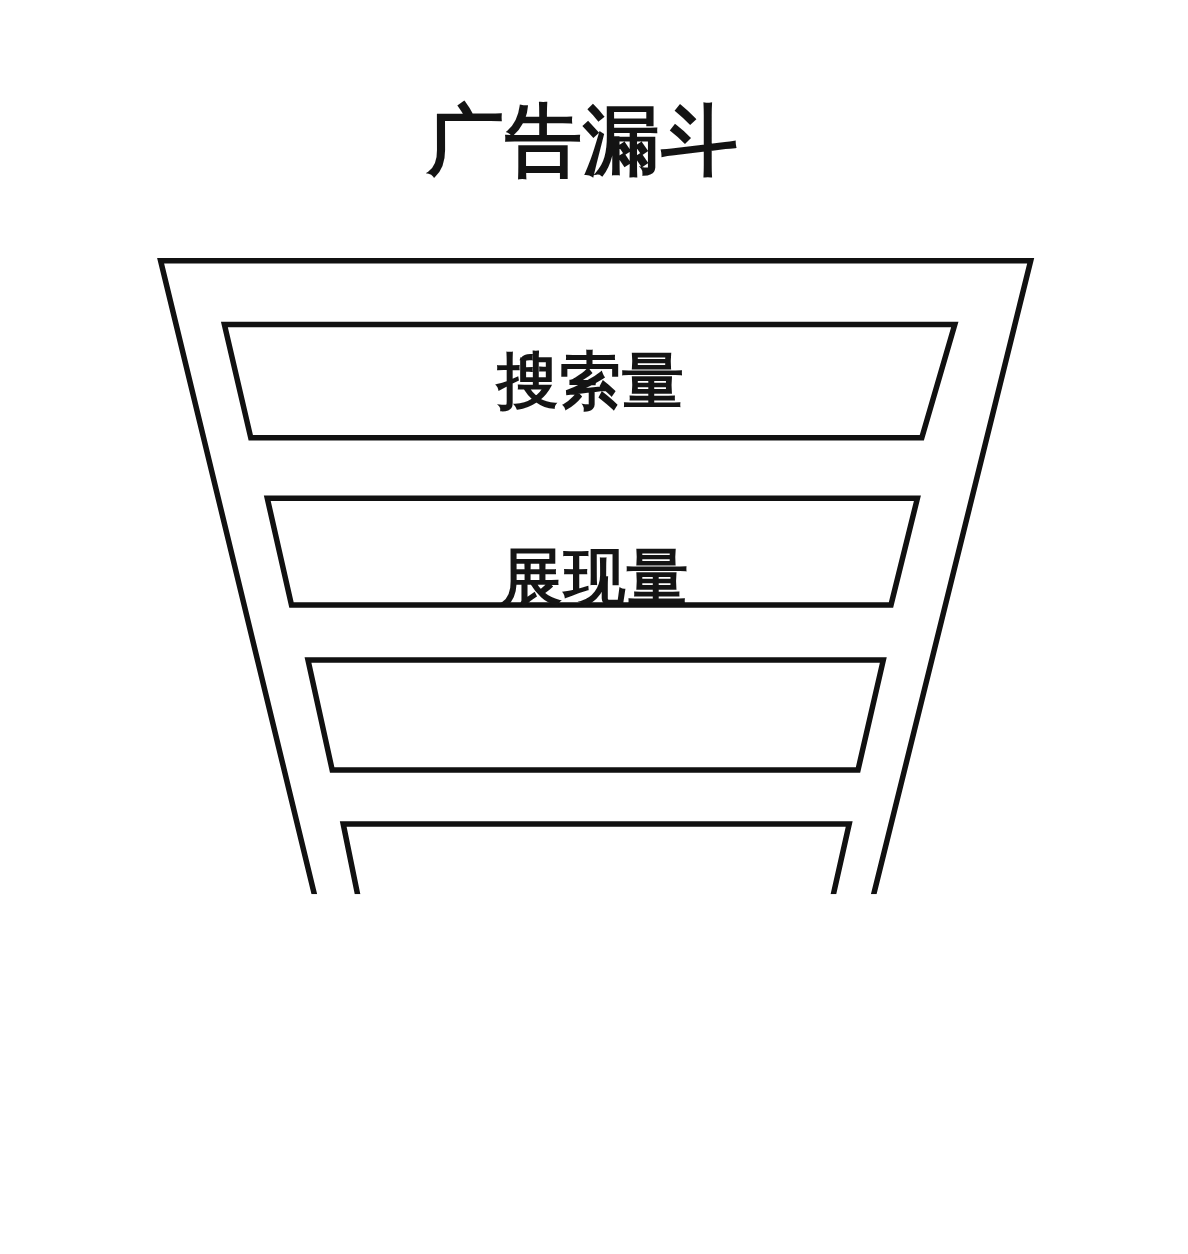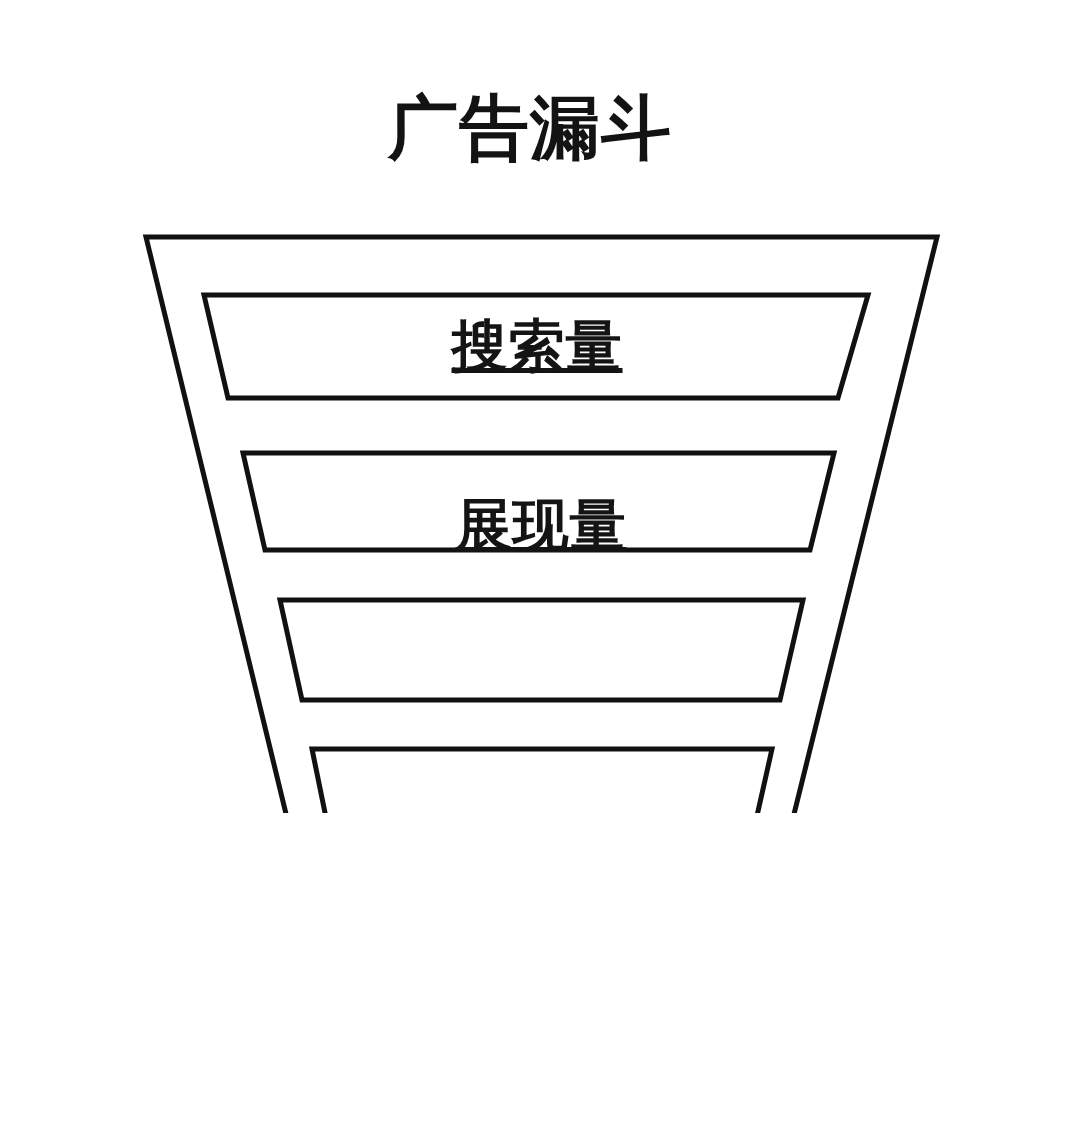--- a/index.html
+++ b/index.html
@@ -40,21 +40,20 @@
   }
   .stage-label {
     position: absolute;
     text-align: center;
     font-size: 56px;
     font-weight: bold;
     color: #141414;
     line-height: 1;
     white-space: nowrap;
     letter-spacing: 1px;
-    text-decoration: underline;
   }
   #stage-label-0 { left: 0; top: 318px; width: 1074px; }
   #stage-label-1 { left: 4px; top: 473px; width: 1074px; margin-top: 24px; }
   #stage-label-2 { left: 0; top: 622px; width: 1074px; }
   #stage-label-3 { left: 0; top: 769px; width: 1074px; }
   #outcome-label  { left: 0; top: 928px; width: 1074px; position: absolute;
                     text-align: center; font-size: 56px; font-weight: bold;
                     color: #141414; line-height: 1; white-space: nowrap;
                     letter-spacing: 1px; }
 </style>

